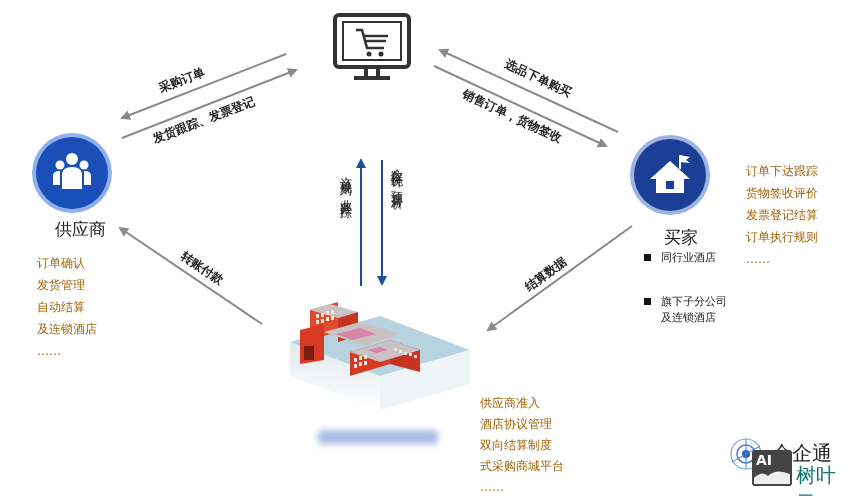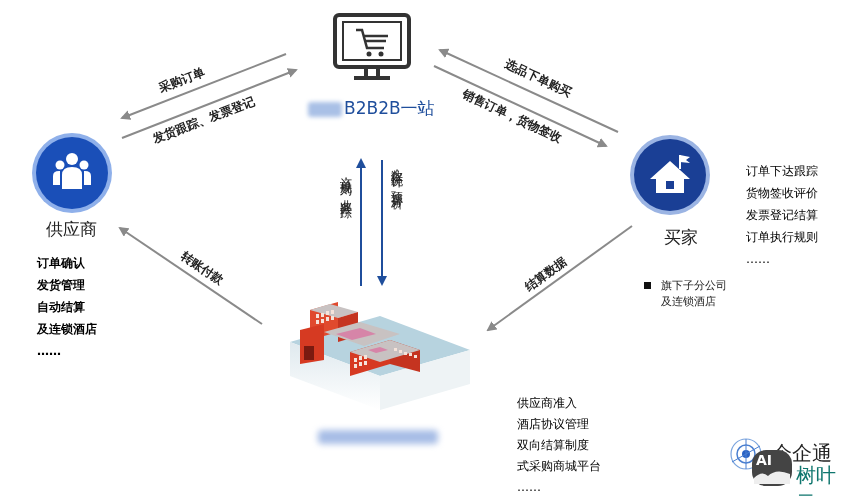--- a/index.html
+++ b/index.html
@@ -12,21 +12,21 @@
   .abs { position: absolute; }
   .arrow-svg { position: absolute; left: 0; top: 0; width: 852px; height: 500px; pointer-events: none; }
   .rot-label { position: absolute; font-size: 12px; font-weight: bold; color: #222; white-space: nowrap; transform-origin: center center; }
   .circle {
     position: absolute; border-radius: 50%;
     background: #1a4fb8;
     box-shadow: 0 0 0 4px #8fb0ea;
   }
   .circle.dark { background: #1a3f95; box-shadow: 0 0 0 4px #9bb4e3; }
   .node-title { position: absolute; font-size: 17px; color: #222; }
-  .list { position: absolute; font-size: 12px; line-height: 22px; color: #000000; }
+  .list { position: absolute; font-size: 12px; line-height: 22px; color: #a16207; }
   .list .row { white-space: nowrap; }
   .platform-title {
     position: absolute; left: 308px; top: 96px; width: 150px;
     font-size: 17px; line-height: 24px; color: #1f4e9c; text-align: left;
   }
   .blur { display: inline-block; width: 34px; height: 15px; background: #a9c0e6; filter: blur(2px); vertical-align: middle; border-radius: 3px; margin-right: 2px; }
   .vert { position: absolute; writing-mode: vertical-rl; font-size: 12px; line-height: 14px; color: #222; letter-spacing: 2px; }
   .bullet-list { position: absolute; font-size: 11px; line-height: 16px; color: #222; }
   .bullet-list .b { display: flex; align-items: flex-start; margin-bottom: 6px; }
   .bullet-list .sq { width: 7px; height: 7px; background: #111; margin: 4px 10px 0 0; flex: none; }
@@ -81,52 +81,55 @@
     <line x1="33" y1="29" x2="54" y2="29" stroke="#333" stroke-width="2.5"></line>
     <circle cx="37" cy="42" r="2.5" fill="#333"></circle>
     <circle cx="49" cy="42" r="2.5" fill="#333"></circle>
     <rect x="32" y="55" width="4" height="10" fill="#333"></rect>
     <rect x="44" y="55" width="4" height="10" fill="#333"></rect>
     <rect x="22" y="64" width="36" height="4" fill="#333"></rect>
   </svg>
 </div>
 
 <div class="platform-title">
-  <div><span class="blur"></span><span>B2B2B一站</span></div>
 </div>
 
 <div class="circle" style="left:36px; top:137px; width:72px; height:72px;">
   <svg width="72" height="72" viewBox="0 0 72 72">
     <circle cx="36" cy="22" r="6" fill="#fff"></circle>
     <path d="M26 52 L26 38 Q26 30 36 30 Q46 30 46 38 L46 52 Z" fill="#fff"></path>
     <circle cx="24" cy="28" r="4.5" fill="#fff"></circle>
     <circle cx="48" cy="28" r="4.5" fill="#fff"></circle>
     <path d="M17 48 L17 39 Q17 34 23 34 L24 34 L24 48 Z" fill="#fff"></path>
     <path d="M55 48 L55 39 Q55 34 49 34 L48 34 L48 48 Z" fill="#fff"></path>
   </svg>
 </div>
-<div class="node-title" style="left:46px; top:218px;">供应商</div>
-<div class="list" style="left:37px; top:252px;font-weight:bold;">
+<div class="node-title" style="left:55px; top:218px;">供应商</div>
+<div class="list" style="left:37px; top:252px;">
   <div class="row">订单确认</div>
   <div class="row">发货管理</div>
   <div class="row">自动结算</div>
   <div class="row">及连锁酒店</div>
   <div class="row">……</div>
 </div>
 
 <div class="circle dark" style="left:634px; top:139px; width:72px; height:72px;">
   <svg width="72" height="72" viewBox="0 0 72 72">
     <path d="M36 22 L16 40 L22 40 L22 54 L50 54 L50 40 L56 40 Z" fill="#fff"></path>
     <rect x="32" y="42" width="8" height="8" fill="#1a3f95"></rect>
     <line x1="46" y1="30" x2="46" y2="16" stroke="#fff" stroke-width="2"></line>
     <path d="M46 16 L56 18 L52 21 L56 24 L46 23 Z" fill="#fff"></path>
   </svg>
 </div>
 <div class="node-title" style="left:664px; top:226px;">买家</div>
 <div class="bullet-list" style="left:644px; top:250px; width:110px;">
+  <div class="b">
+      <span class="sq"></span>
+      <span>同行业酒店</span>
+    </div>
   <div class="b" style="white-space:pre-line;margin-top:28px;"><span class="sq"></span><span>旗下子分公司
 及连锁酒店</span></div>
 </div>
 <div class="list" style="left:746px; top:160px;">
   <div class="row">订单下达跟踪</div>
   <div class="row">货物签收评价</div>
   <div class="row">发票登记结算</div>
   <div class="row">订单执行规则</div>
   <div class="row">……</div>
 </div>
@@ -172,37 +175,37 @@
         <rect x="84" y="69" width="3" height="4"></rect>
       <rect x="114" y="56" width="3" height="3"></rect>
         <rect x="119" y="58" width="3" height="3"></rect>
         <rect x="124" y="60" width="3" height="3"></rect>
         <rect x="129" y="61" width="3" height="3"></rect>
         <rect x="134" y="63" width="3" height="3"></rect>
     </g>
   </svg>
 </div>
 <div class="blur-caption"></div>
-<div class="list" style="left:480px; top:393px; line-height:21px;margin-left:37px;">
+<div class="list" style="left:480px; top:393px; line-height:21px;">
   <div class="row">供应商准入</div>
   <div class="row">酒店协议管理</div>
   <div class="row">双向结算制度</div>
   <div class="row">式采购商城平台</div>
   <div class="row">……</div>
 </div>
 
 <div class="abs" style="left:728px; top:436px; width:124px; height:60px;">
   <svg class="abs" style="left:0; top:0;" width="36" height="36" viewBox="0 0 36 36">
     <circle cx="18" cy="18" r="15" fill="none" stroke="#7aa4de" stroke-width="1.2"></circle>
     <circle cx="18" cy="18" r="9" fill="none" stroke="#4a7fd0" stroke-width="1.5"></circle>
     <circle cx="18" cy="18" r="4" fill="#2a62c4"></circle>
     <line x1="18" y1="3" x2="18" y2="33" stroke="#4a7fd0" stroke-width="1"></line>
     <line x1="4" y1="26" x2="32" y2="10" stroke="#4a7fd0" stroke-width="1"></line>
   </svg>
   <div class="abs" style="left:44px; top:4px; font-size:20px; color:#222;">企企通</div>
-  <div class="abs" style="left:24px; top:14px; width:40px; height:36px; background:#444; border-radius:14px;">
+  <div class="abs" style="left:24px; top:14px; width:40px; height:36px; background:#444; border-radius:3px;">
     <span style="position:absolute; left:4px; top:2px; color:#fff; font-weight:bold; font-size:14px;">AI</span>
     <svg style="position:absolute; left:2px; top:18px;" width="36" height="16" viewBox="0 0 36 16">
         <path d="M0 16 L0 10 Q8 2 14 8 Q22 0 36 6 L36 16 Z" fill="#eee"></path>
       </svg>
   </div>
   <div class="abs" style="left:68px; top:26px; font-size:20px; color:#0f766e;">树叶云</div>
 </div>
 
 </body></html>

